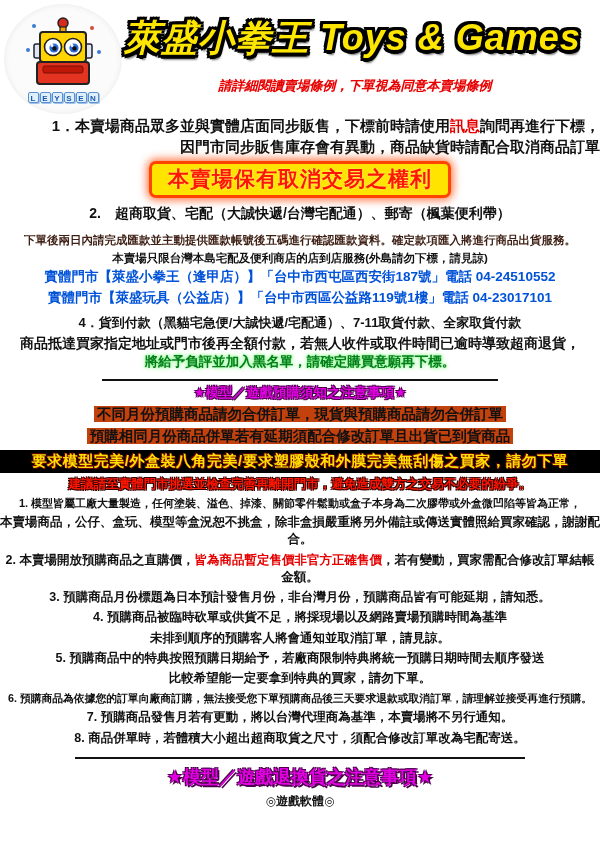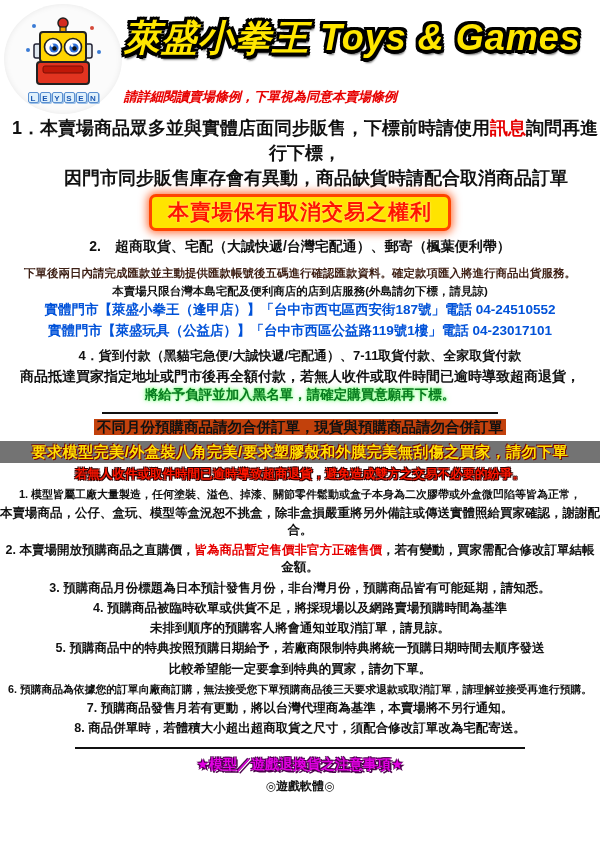--- a/index.html
+++ b/index.html
@@ -25,29 +25,29 @@
     color:#1a56b0; background:#dff0fb; border:1px solid #5a8fd0; border-radius:2px;
     box-shadow:1px 1px 0 #9fc2e8;
   }
   .head-right { flex:1; display:flex; flex-direction:column; padding:14px 8px 0 2px;font-style:italic; }
   .title {
     font-size:36px; letter-spacing:1px; color:#ffe600; white-space:nowrap;
     text-shadow:
       -3px -3px 0 #000, 3px -3px 0 #000, -3px 3px 0 #000, 3px 3px 0 #000,
       -3px 0 0 #000, 3px 0 0 #000, 0 -3px 0 #000, 0 4px 0 #000, 2px 5px 2px #777;
   }
-  .subtitle { font-size:13px; color:#e60000; text-align:left; margin-top:25px; padding-right:6px;
+  .subtitle { font-size:13px; color:#e60000; text-align:center; margin-top:14px; padding-right:6px;
     text-shadow:0 0 1px #ffb3b3; }
 
   
   main { text-align:center; }
   main p, main div.line { line-height:1.38;text-align:center; }
   .red { color:#e60000; }
   .blue { color:#0052d9; font-size:13.5px; margin-top:2px; }
-  .item1 { text-align:center; font-size:18px; padding-left:10px; margin-top:4px; }
+  .item1 { text-align:right; font-size:15px; padding-left:10px; margin-top:4px; }
   .item1 .indent { padding-left:22px; }
   .banner-cancel {
     display:inline-block; margin:7px auto 5px; padding:1px 16px;
     background:#ffe400; color:#ff1500; font-size:21px; letter-spacing:1px;
     border-radius:4px;
     box-shadow:0 0 0 3px #ff4400, 0 0 9px 5px rgba(255,70,0,.75);
     text-shadow:0 0 2px #fff2a0;
   }
   .item2 { font-size:14px; margin-top:4px; }
   .note-sm { font-size:11.5px; margin-top:9px; color:#3d1f14;font-family:Liberation Mono, monospace; }
@@ -65,34 +65,34 @@
   hr.div1 { border:none; border-top:2px solid #111; width:66%; margin:7px auto 3px; }
   hr.div2 { border:none; border-top:2px solid #111; width:75%; margin:10px auto 6px; }
 
   .h-magenta {
     font-size:13.5px; color:#e300e3; margin-top:2px;
     text-shadow:-1px -1px 0 #4d004d, 1px -1px 0 #4d004d, -1px 1px 0 #4d004d, 1px 1px 0 #4d004d;
   }
   .hl-yellow { font-size:14.5px; margin-top:2px; }
   .hl-yellow span { background:#c2410c; padding:0 3px; }
   .banner-red {
-    margin-top:4px; background:#737373; color:#ffe000; font-size:15px;
+    margin-top:4px; background:#000000; color:#ffe000; font-size:15px;
     padding:1px 0; width:600px; letter-spacing:0.5px;
     text-shadow:-1px -1px 0 #7a0000, 1px 1px 0 #7a0000;
   }
   .advice {
     font-size:12.5px; margin-top:3px; color:#ff1500;
     text-shadow:-1px -1px 0 #320000, 1px -1px 0 #320000, -1px 1px 0 #320000, 1px 1px 0 #320000;
   }
   .pnote { font-size:12.5px; margin-top:3px; }
   .pnote-sm { font-size:11px; margin-top:3px; }
   .pnote-xs { font-size:10.8px; margin-top:4px; }
 
   .h-magenta-lg {
-    font-size:14px; color:#e300e3; margin-top:4px;
+    font-size:18px; color:#e300e3; margin-top:4px;
     text-shadow:-1px -1px 0 #4d004d, 1px -1px 0 #4d004d, -1px 1px 0 #4d004d, 2px 2px 0 #4d004d;
   }
   .rt { font-size:12px; margin-top:3px; }
 </style>
 </head>
 <body>
 
 <div class="page">
 
   <header>
@@ -144,23 +144,25 @@
     <p class="note-sm">下單後兩日內請完成匯款並主動提供匯款帳號後五碼進行確認匯款資料。確定款項匯入將進行商品出貨服務。</p>
     <p class="island">本賣場只限台灣本島宅配及便利商店的店到店服務(外島請勿下標，請見諒)</p>
     <p class="blue">實體門市【萊盛小拳王（逢甲店）】「台中市西屯區西安街187號」電話 04-24510552</p>
     <p class="blue">實體門市【萊盛玩具（公益店）】「台中市西區公益路119號1樓」電話 04-23017101</p>
     <p class="item4">4．貨到付款（黑貓宅急便/大誠快遞/宅配通）、7-11取貨付款、全家取貨付款</p>
     <p class="item4b">商品抵達買家指定地址或門市後再全額付款，若無人收件或取件時間已逾時導致超商退貨，</p>
     <p class="green-glow">將給予負評並加入黑名單，請確定購買意願再下標。</p>
 
     <hr class="div1">
 
+    <p class="h-magenta">★模型／遊戲預購須知之注意事項★</p>
     <p class="hl-yellow"><span>不同月份預購商品請勿合併訂單，現貨與預購商品請勿合併訂單</span></p>
+    <p class="hl-yellow"><span>預購相同月份商品併單若有延期須配合修改訂單且出貨已到貨商品</span></p>
     <div class="banner-red line">要求模型完美/外盒裝八角完美/要求塑膠殼和外膜完美無刮傷之買家，請勿下單</div>
-    <p class="advice">若無人收件或取件時間已逾時導致超商退貨，避免造成雙方之交易不必要的紛爭。</p>
+    <p class="advice">建議請至實體門市挑選並檢查完善再離開門市，避免造成雙方之交易不必要的紛爭。</p>
 
     <p class="pnote-sm">1. 模型皆屬工廠大量製造，任何塗裝、溢色、掉漆、關節零件鬆動或盒子本身為二次膠帶或外盒微凹陷等皆為正常，</p>
     <p class="pnote">本賣場商品，公仔、盒玩、模型等盒況恕不挑盒，除非盒損嚴重將另外備註或傳送實體照給買家確認，謝謝配合。</p>
     <p class="pnote"><span>2. 本賣場開放預購商品之直購價，</span><span class="red">皆為商品暫定售價非官方正確售價</span><span>，若有變動，買家需配合修改訂單結帳金額。</span></p>
     <p class="pnote">3. 預購商品月份標題為日本預計發售月份，非台灣月份，預購商品皆有可能延期，請知悉。</p>
     <p class="pnote">4. 預購商品被臨時砍單或供貨不足，將採現場以及網路賣場預購時間為基準</p>
     <p class="pnote">未排到順序的預購客人將會通知並取消訂單，請見諒。</p>
     <p class="pnote">5. 預購商品中的特典按照預購日期給予，若廠商限制特典將統一預購日期時間去順序發送</p>
     <p class="pnote">比較希望能一定要拿到特典的買家，請勿下單。</p>
     <p class="pnote-xs">6. 預購商品為依據您的訂單向廠商訂購，無法接受您下單預購商品後三天要求退款或取消訂單，請理解並接受再進行預購。</p>

